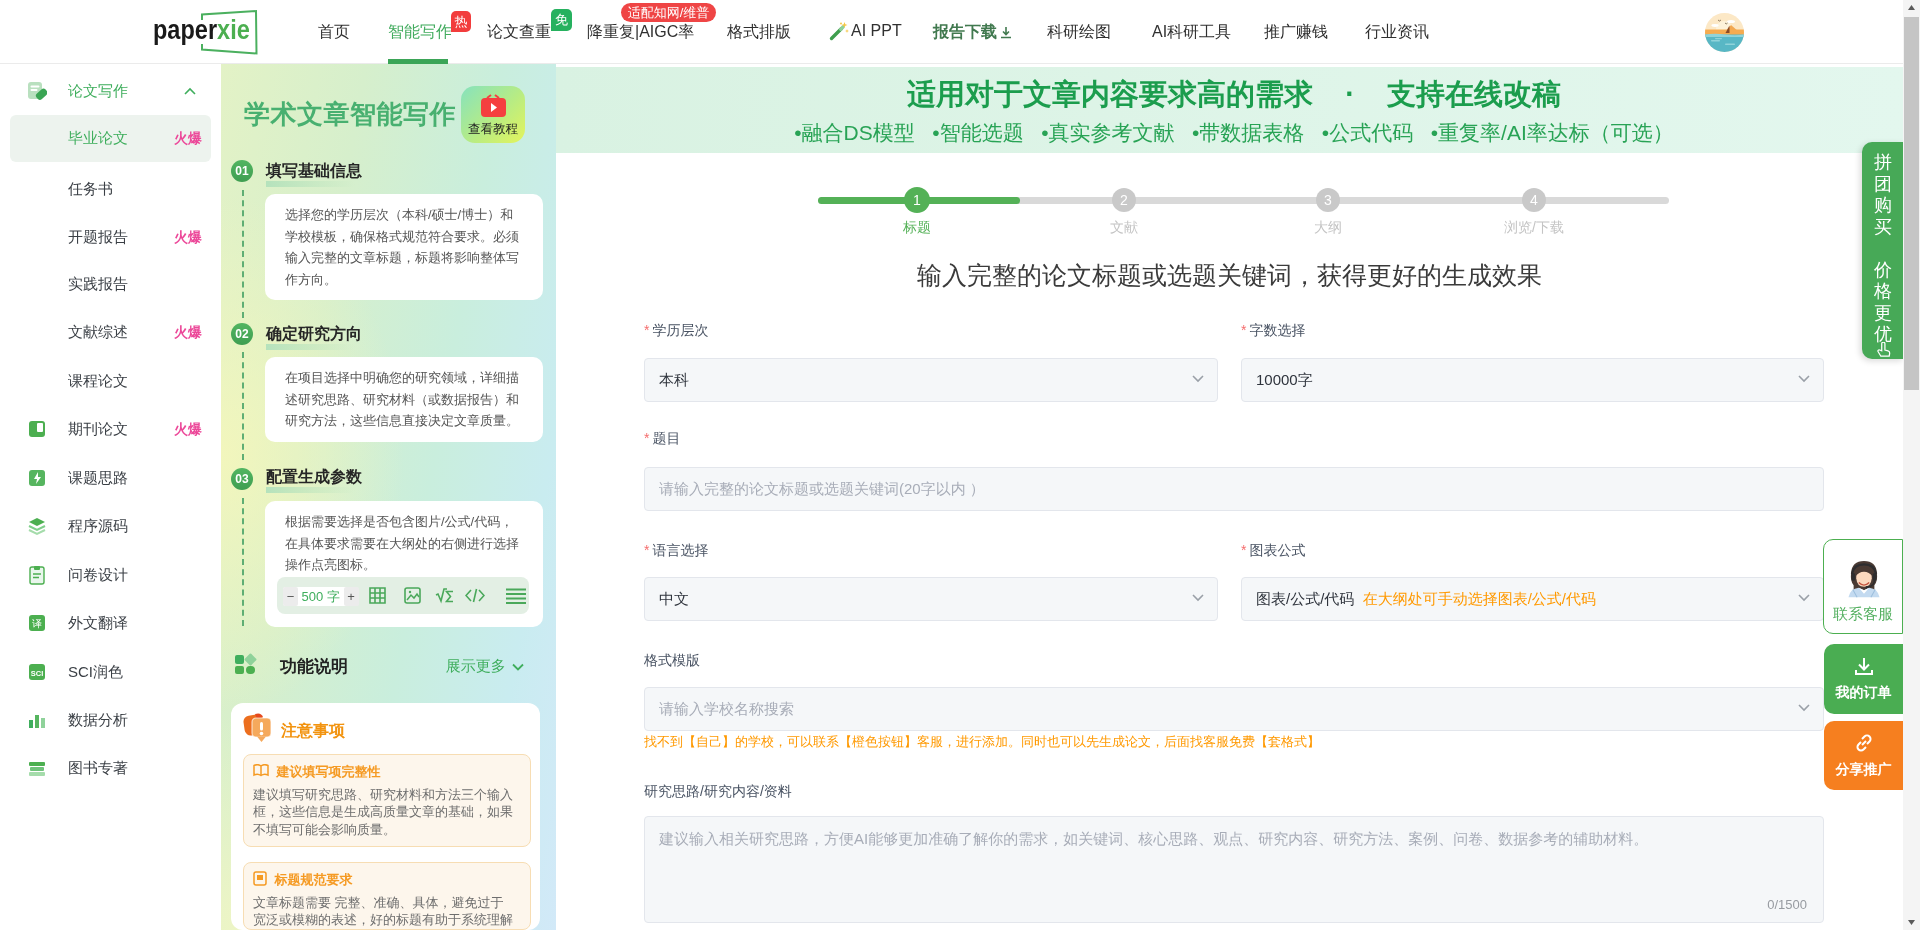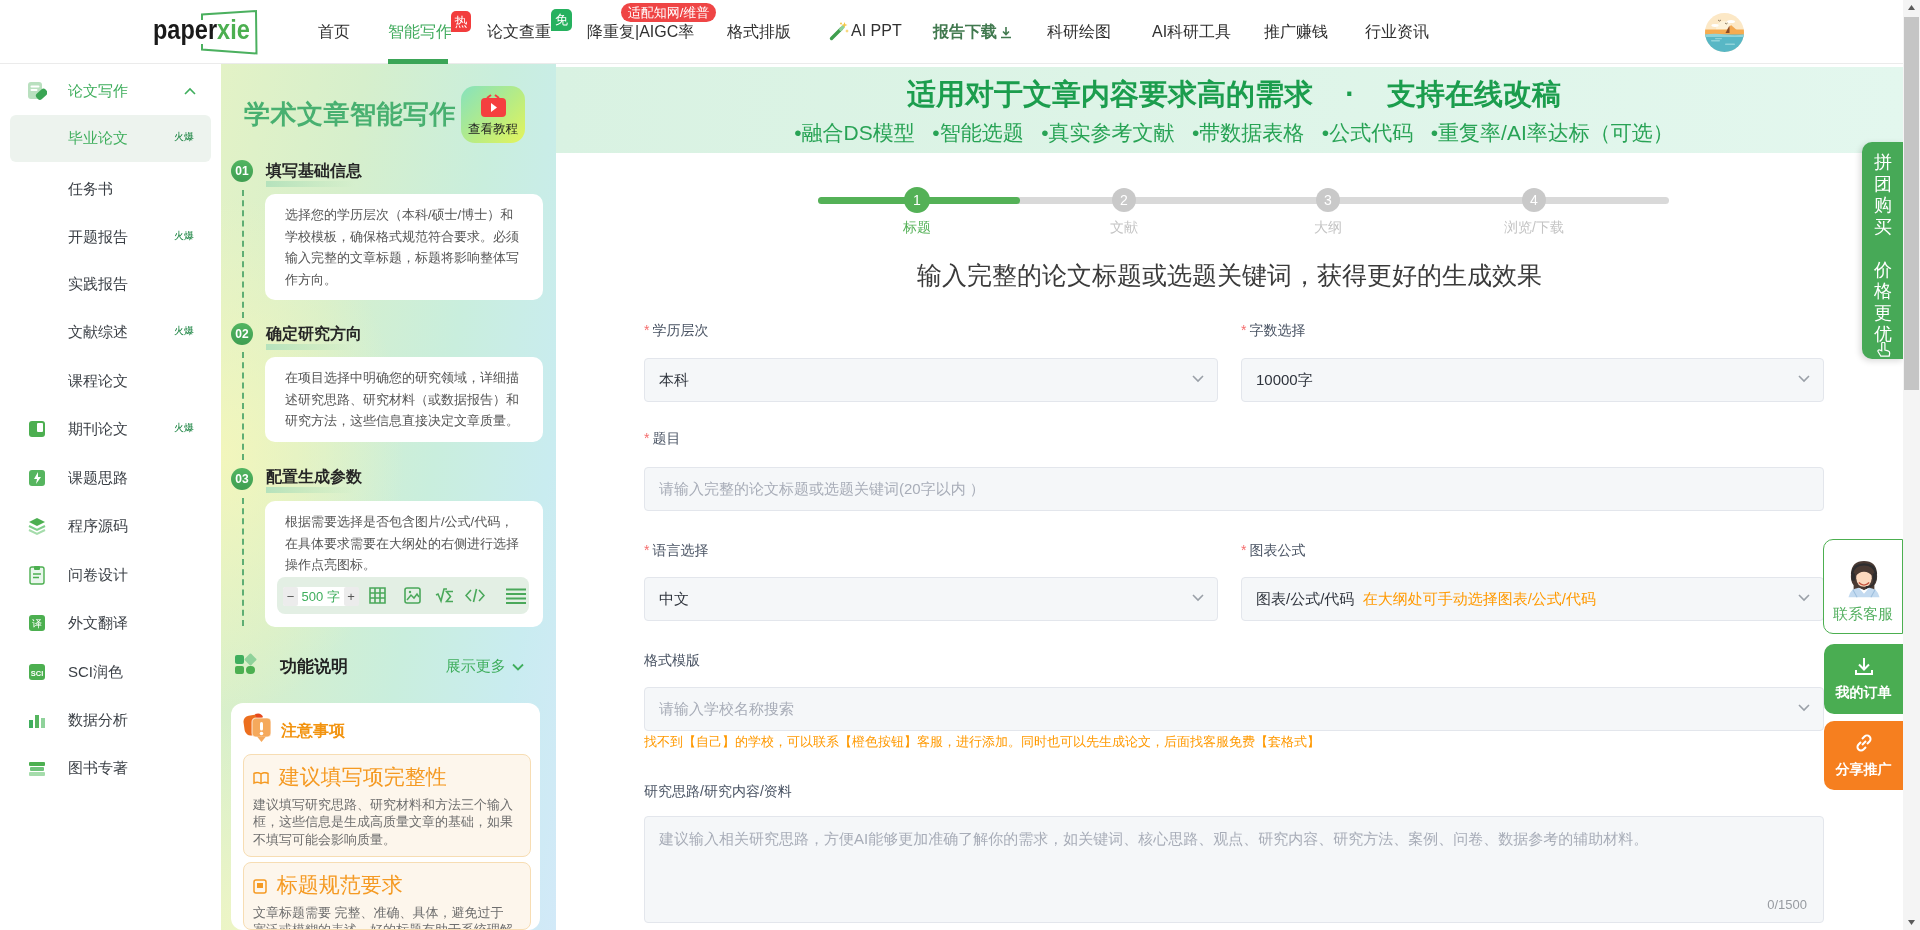--- a/index.html
+++ b/index.html
@@ -21,21 +21,21 @@
 .badge-pill { position:absolute; left:621px; top:3px; width:95px; height:19px; background:#ef4545; border-radius:10px; color:#fff; font-size:13px; text-align:center; line-height:19px; }
 .nav-report { position:absolute; left:933px; top:22px; font-size:16px; font-weight:bold; color:#41794f; }
 .avatar { position:absolute; left:1705px; top:13px; width:39px; height:39px; border-radius:50%; overflow:hidden; }
 
 
 .sidebar { position:absolute; left:1px; top:64px; width:220px; height:866px; background:#fff; z-index:5; }
 .side-row { position:absolute; left:0; width:220px; height:24px; }
 .side-ico { position:absolute; left:26px; top:2px; width:20px; height:20px; }
 .side-text { position:absolute; left:67px; top:3px; font-size:15px; color:#3a3f45; }
 .side-text.green { color:#3fae5d; }
-.side-fire { position:absolute; left:173px; top:4px; font-size:10px; font-weight:normal; color:#15803d; }
+.side-fire { position:absolute; left:173px; top:4px; font-size:14px; font-weight:bold; color:#ec4899; }
 .side-sel { position:absolute; left:9px; top:51px; width:201px; height:47px; background:#edf3ee; border-radius:6px; }
 .caret-up { position:absolute; left:183px; top:8px; width:12px; height:8px; }
 
 
 .panel { position:absolute; left:220px; top:64px; width:336px; height:866px;
   background:
    radial-gradient(55% 30% at 0% 45%, rgba(246,247,186,.85) 0%, rgba(246,247,186,0) 100%),
    radial-gradient(60% 25% at 10% 100%, rgba(242,246,196,.9) 0%, rgba(242,246,196,0) 100%),
    linear-gradient(100deg, #e3f2c6 0%, #d6efcc 30%, #c9eedd 58%, #c9ecf0 82%, #d2e9f8 100%);
   z-index:4; }
@@ -47,21 +47,21 @@
 .step-bar { position:absolute; width:89px; height:6px; background:linear-gradient(90deg, #b5e2bc, rgba(255,255,255,0)); }
 .dash-line { position:absolute; left:22px; width:0; border-left:2px dashed #5fae74; }
 .step-card { position:absolute; left:45px; width:278px; background:#fff; border-radius:10px; padding:10px 20px; font-size:13px; color:#555; line-height:21.5px; }
 .ctrl-row { position:absolute; left:57px; top:513px; width:252px; height:37px; background:#e3efe4; border-radius:8px; }
 .ctrl-count { position:absolute; left:6px; top:10px; width:75px; height:19px; background:#fff; border-radius:3px; font-size:13px; color:#3fae5d; text-align:center; line-height:19px; white-space:nowrap; }
 .fn-row { position:absolute; left:14px; top:589px; width:308px; height:22px; }
 .fn-title { position:absolute; left:46px; top:2px; font-size:17px; font-weight:bold; color:#222; }
 .fn-more { position:absolute; right:18px; top:4px; font-size:15px; color:#3fae5d; }
 .notice-card { position:absolute; left:11px; top:639px; width:309px; height:227px; background:#fff; border-radius:12px; }
 .warn-card { position:absolute; left:12px; width:288px; background:#fdf6ec; border:1px solid #f7ddb3; border-radius:8px; padding:8px 14px 8px 9px; }
-.warn-title { font-size:21px; font-weight:normal; color:#f59a23; }
+.warn-title { font-size:13px; font-weight:bold; color:#f59a23; }
 .warn-body { font-size:13px; color:#6e6e6e; line-height:17.3px; margin-top:5px; }
 
 
 .main { position:absolute; left:556px; top:64px; width:1347px; height:866px; background:#fff; }
 .band { position:absolute; left:0; top:3px; width:1347px; height:86px; background:linear-gradient(90deg,#d9f2e2,#e3f7ee); }
 .band-title { position:absolute; left:0; top:8px; width:1356px; text-align:center; font-size:29px; font-weight:bold; color:#1b9d4d; }
 .band-sub { position:absolute; left:0; top:52px; width:1356px; text-align:center; font-size:21px; color:#28a355; }
 .stepper { position:absolute; left:262px; top:100px; width:851px; height:80px; }
 .sline { position:absolute; top:33px; height:7px; border-radius:4px; background:#d9d9d9; }
 .sline.g { background:#54b157; }

